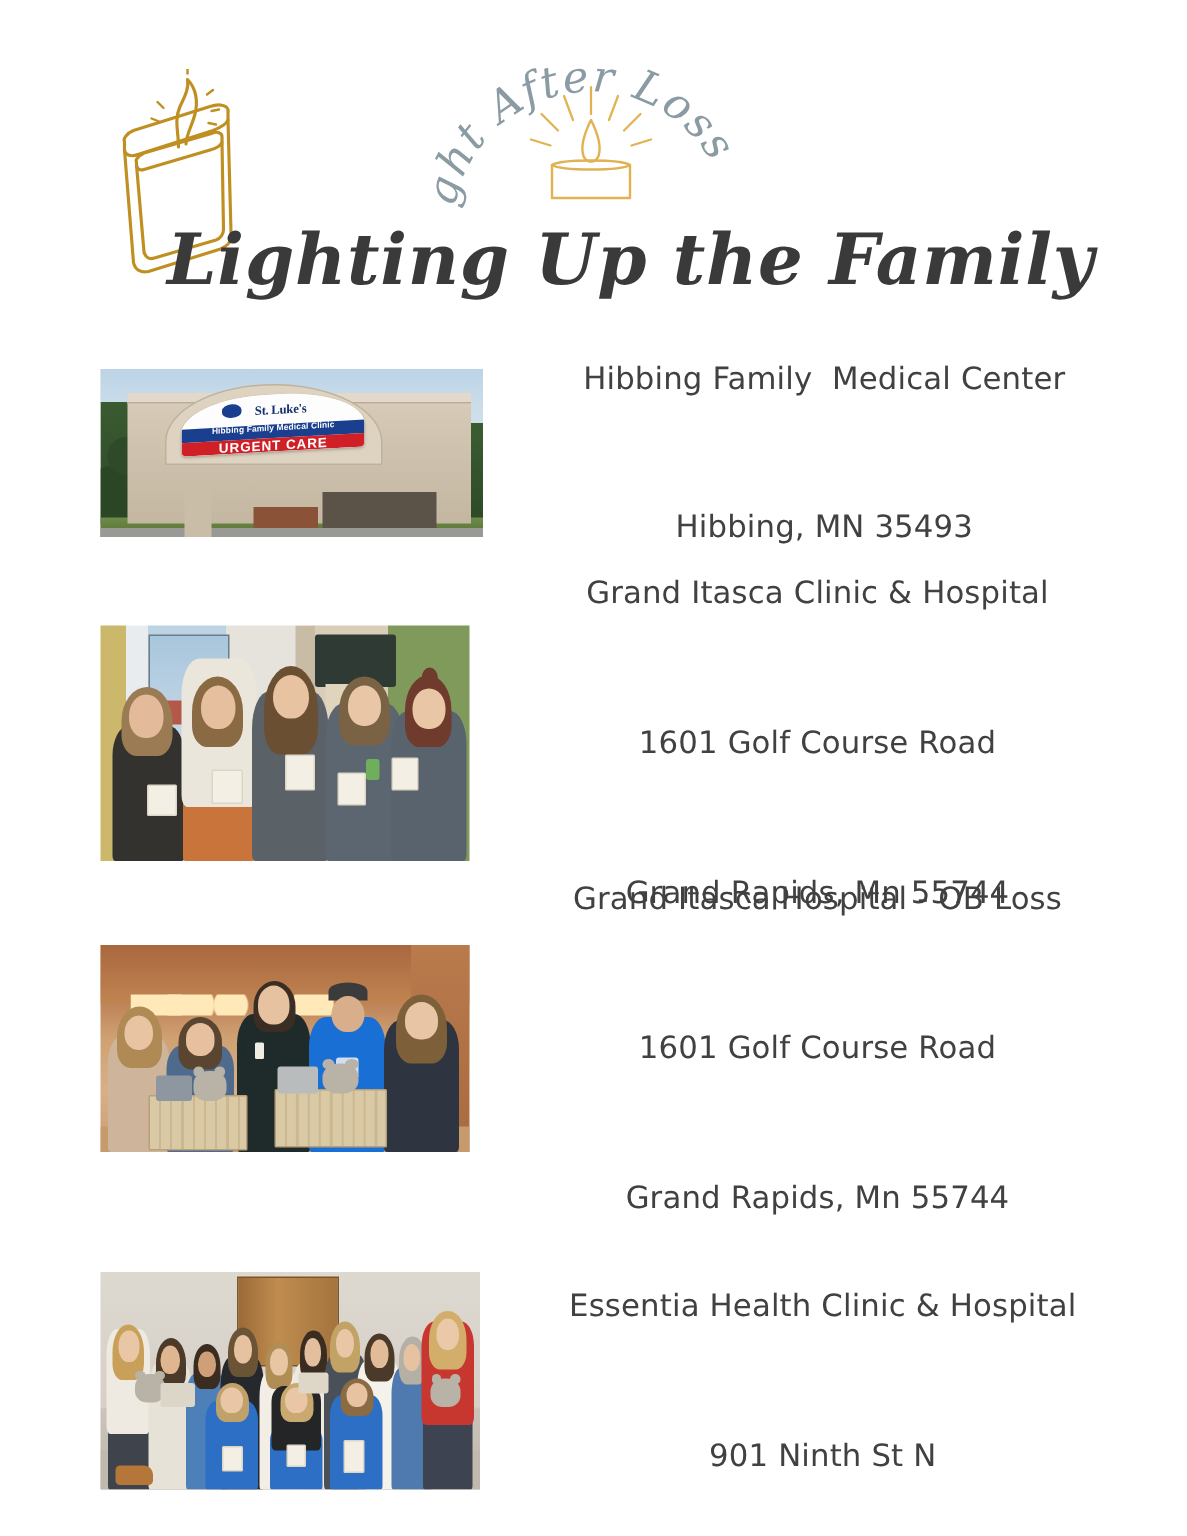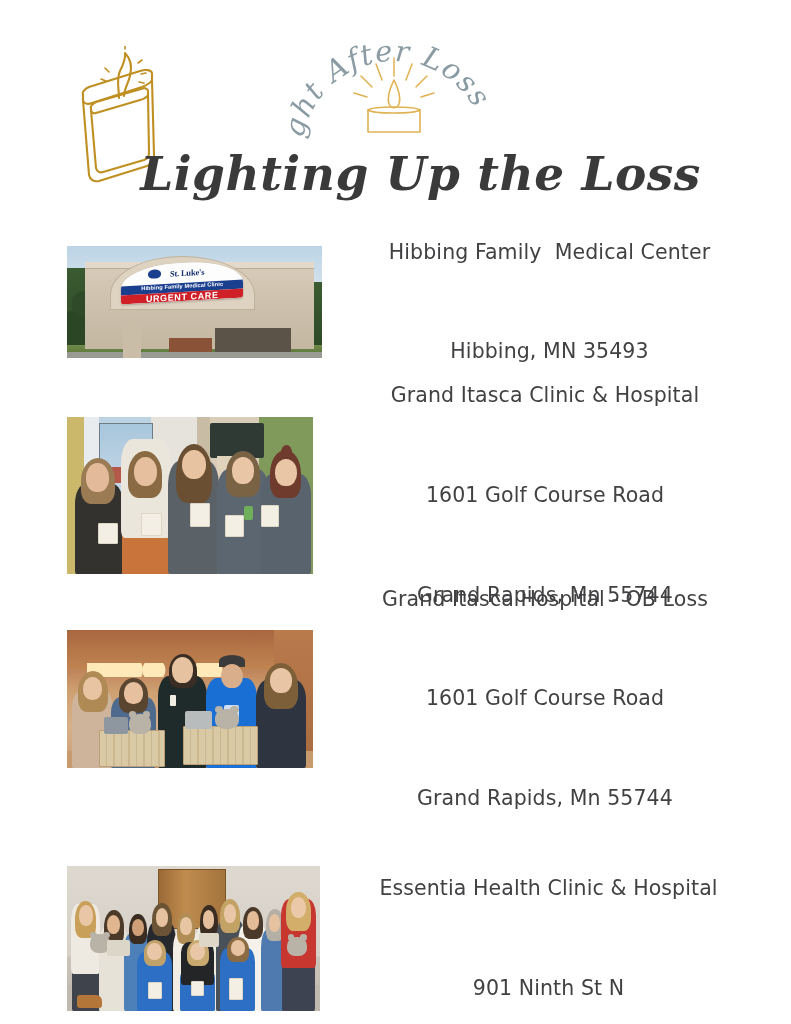--- a/index.html
+++ b/index.html
@@ -250,21 +250,21 @@
       </g>
       <g stroke="#e0b252" stroke-width="1.6" fill="none" stroke-linejoin="round" stroke-linecap="round">
         <path d="M106 72 C101 82 99 90 101 96 C103 101 109 101 111 96
                  C113 90 111 82 106 72 Z"></path>
         <path d="M80 102 C86 98 126 98 132 102 L132 124 L80 124 Z"></path>
         <path d="M80 102 C86 106 126 106 132 102"></path>
       </g>
     </svg>
   </div>
 
-  <div class="page-title">Lighting Up the Loss</div>
+  <div class="page-title">Lighting Up the Family</div>
 </div>
 
 <div class="entry" style="top:246px;height:112px;">
   <div class="entry-photo-wrap">
     <div class="entry-photo" style="width:255px;height:112px;">
       <div class="scene">
         <div class="p1-sky"></div>
         <div class="p1-trees-l"></div>
         <div class="p1-trees-r"></div>
         <div class="p1-grass"></div>
@@ -400,21 +400,21 @@
       </div>
     </div>
   </div>
   <div class="entry-text">
     <span class="line-name">Grand Itasca Hospital - OB Loss</span>
     <span class="line-addr">1601 Golf Course Road</span>
     <span class="line-city">Grand Rapids, Mn 55744</span>
   </div>
 </div>
 
-<div class="entry" style="top:866px;height:145px;">
+<div class="entry" style="top:848px;height:145px;">
   <div class="entry-photo-wrap">
     <div class="entry-photo p4-bg" style="width:253px;height:145px;">
       <div class="scene">
         <div class="p4-door"></div>
         <div class="p4-floor"></div>
 
         <div class="person" style="left:1%;width:13%;height:84%;">
           <div class="body" style="left:8%;width:84%;height:56%;background:#3f434b;"></div>
           <div class="body" style="left:6%;width:88%;height:58%;bottom:30%;background:#efeae1;border-radius:24% 24% 8% 8%;"></div>
           <div class="hair" style="left:18%;top:10%;width:64%;height:30%;background:#c8a059;"></div>

